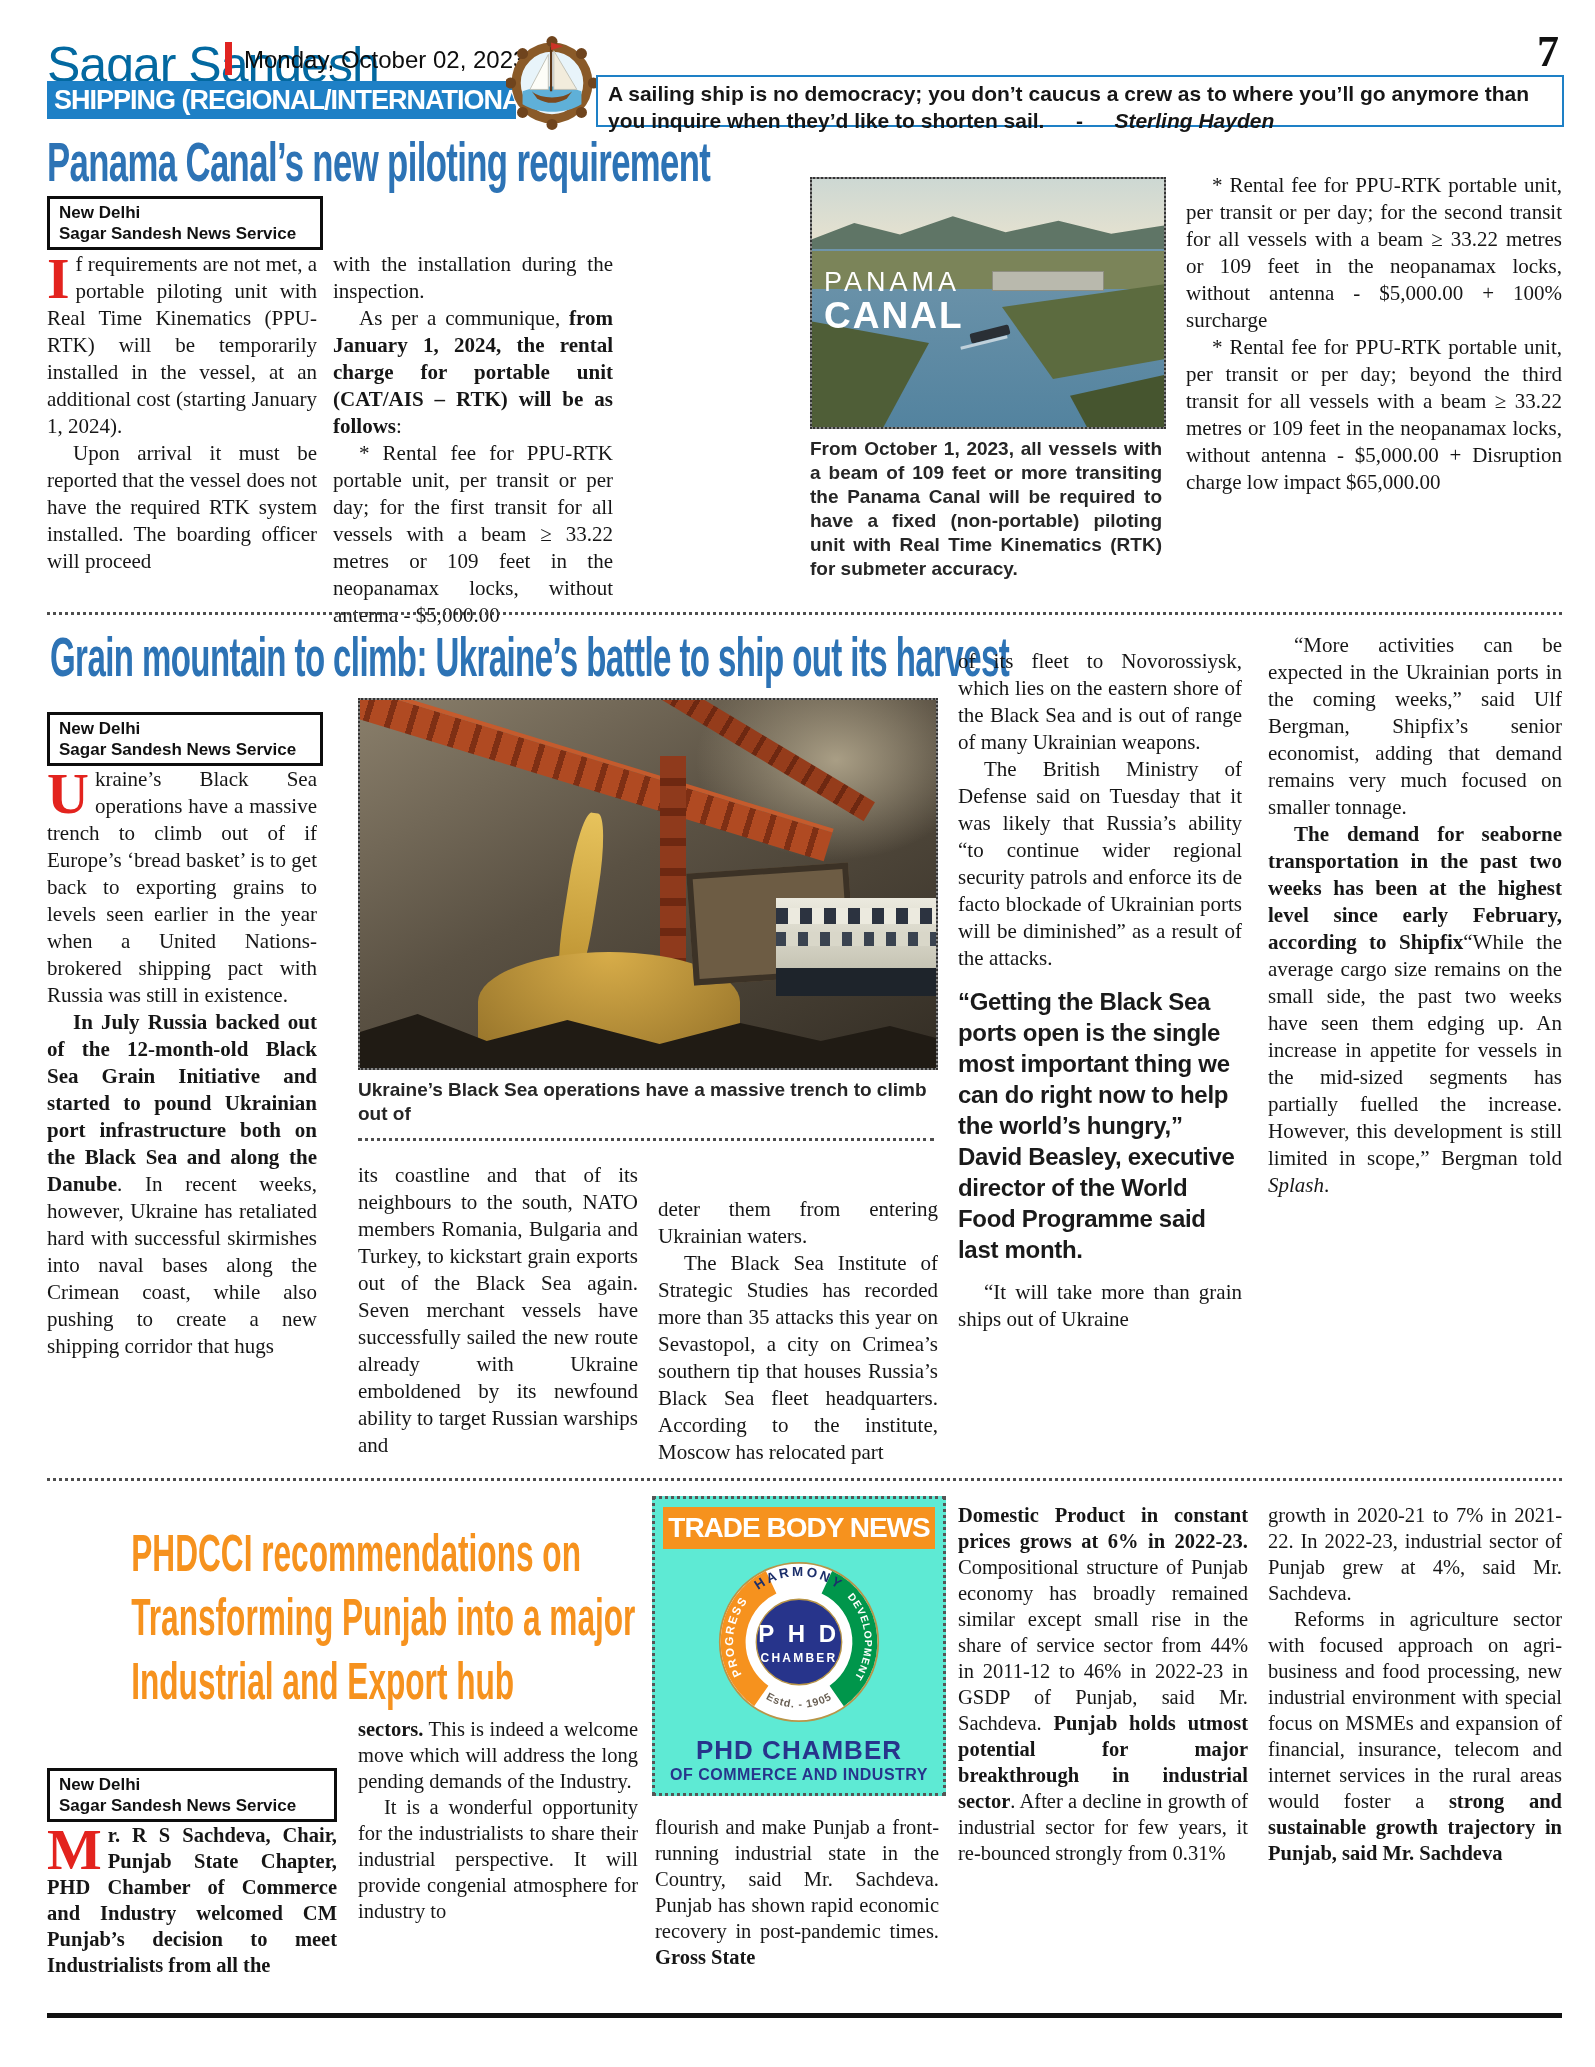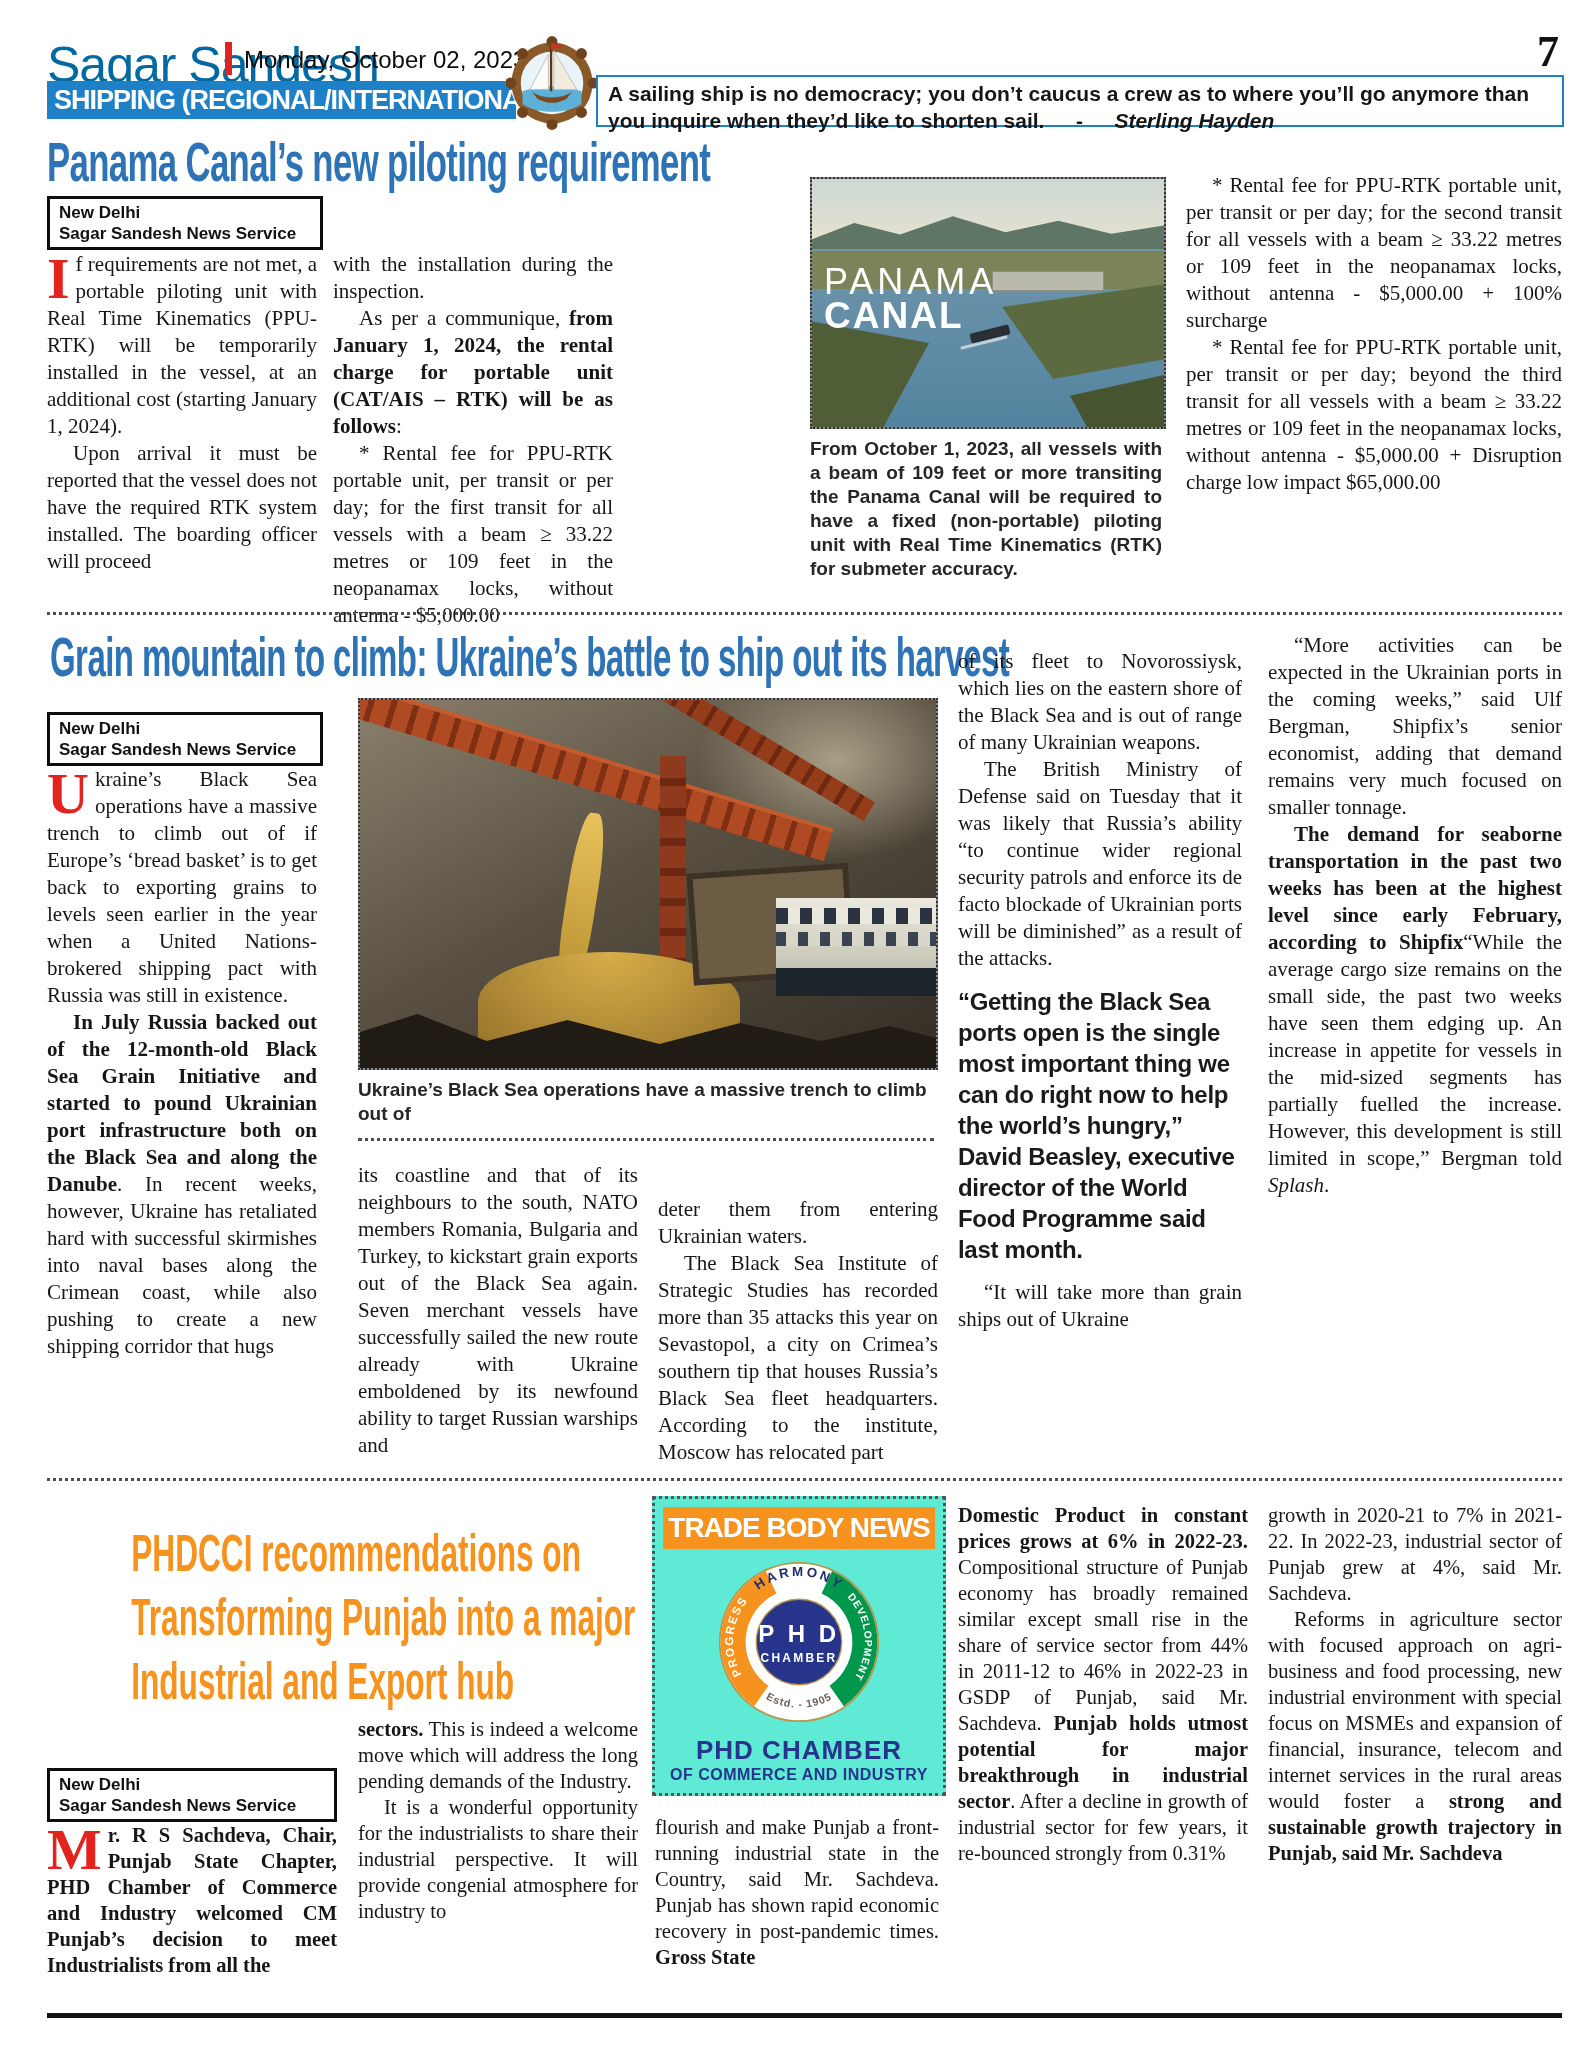--- a/index.html
+++ b/index.html
@@ -48,21 +48,21 @@
 
   .caption{font-family:"Liberation Sans",sans-serif;font-weight:bold;
            font-size:19px;line-height:24px;color:#262626;text-align:justify;}
   .dotted-h{border-top:3px dotted #4e4e4e;height:0;}
   .bottom-rule{background:#111;height:5px;}
 
   
   .photo{overflow:hidden;border:2px dotted #333;background:#888;}
   .ph{position:absolute;}
   .panama-label{font-family:"Liberation Sans",sans-serif;color:#fff;}
-  .panama-label .l1{font-size:36px;font-weight:normal;letter-spacing:4px;line-height:30px;}
+  .panama-label .l1{font-size:27px;font-weight:normal;letter-spacing:4px;line-height:30px;}
   .panama-label .l2{font-size:37px;font-weight:bold;letter-spacing:2px;line-height:38px;}
 
   
   .tbox{border:3px dotted #555;background:#5eead4;padding:8px;}
   .tbox-head{background:#f6921e;color:#fff;text-align:center;
              font-family:"Liberation Sans",sans-serif;font-weight:bold;
              font-size:28px;line-height:42px;letter-spacing:-1px;}
   .phd-name1{color:#27348b;font-family:"Liberation Sans",sans-serif;font-weight:bold;
              font-size:26px;line-height:30px;text-align:center;letter-spacing:1px;}
   .phd-name2{color:#27348b;font-family:"Liberation Sans",sans-serif;font-weight:bold;

